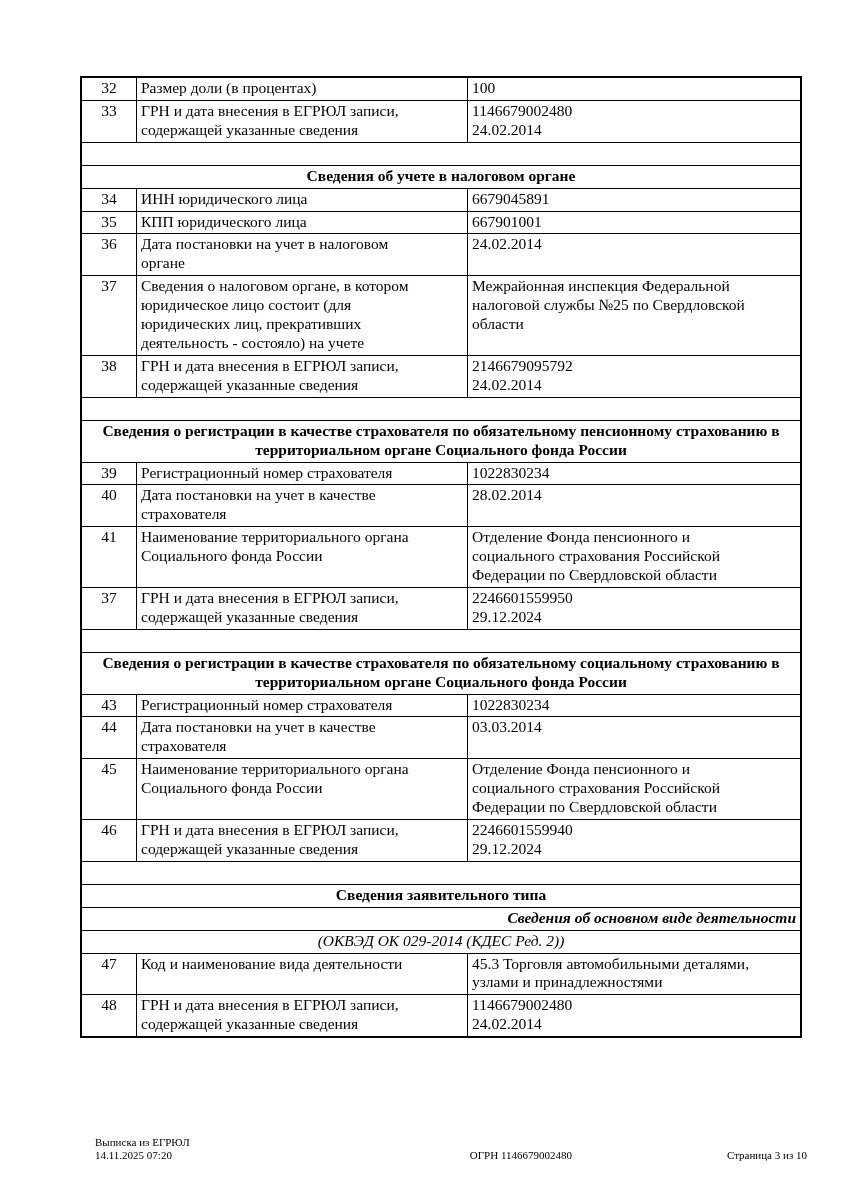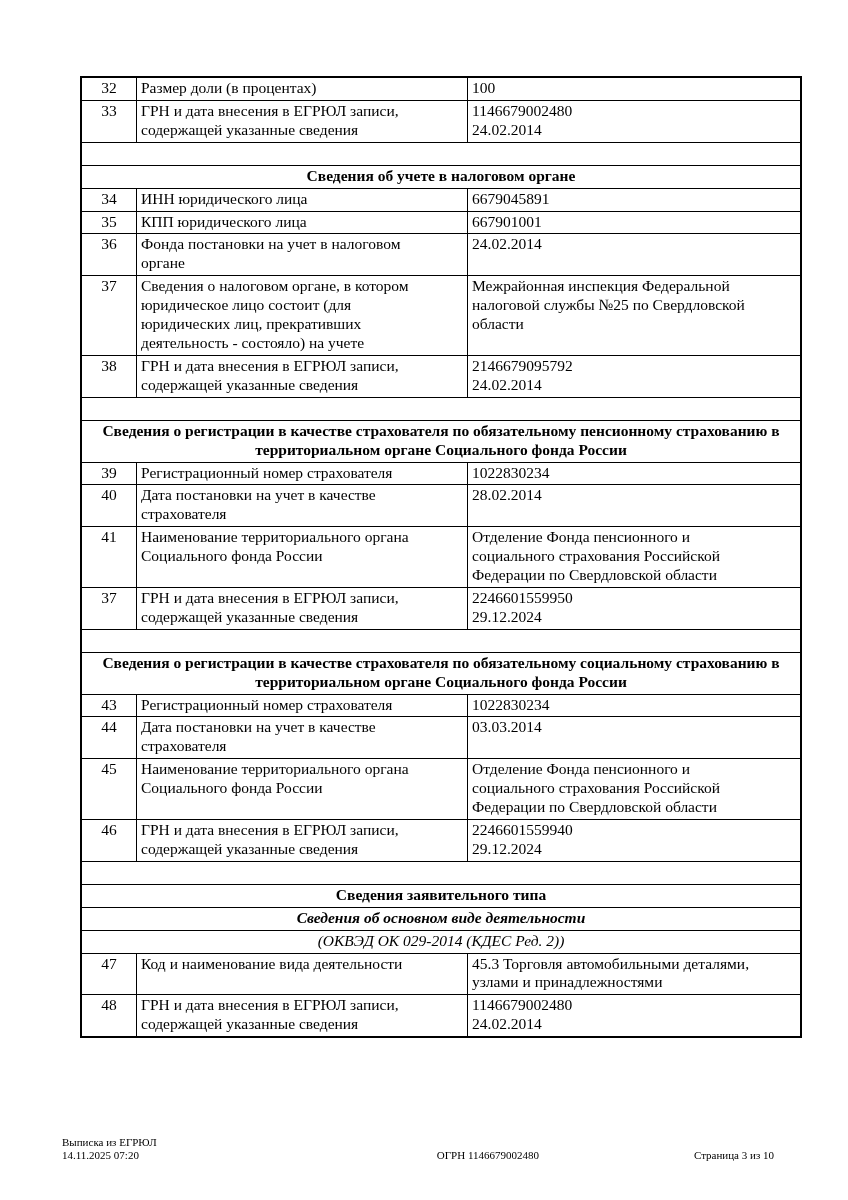--- a/index.html
+++ b/index.html
@@ -35,26 +35,26 @@
   .doc-table { border: 2px solid #000; }
   .c-num   { width: 46px; text-align: center; padding-left: 1px; padding-right: 1px; }
   .c-label { width: 322px; }
   .c-value { width: 324px; }
   .c-section {
     text-align: center;
     font-weight: bold;
     padding: 2px 8px 3px 8px;
     margin-left: 21px;
   }
-  .c-section.bold-italic { font-style: italic; }
+  .c-section.bold-italic { font-style: italic; text-align: right; }
   .c-section.italic { font-weight: normal; font-style: italic; }
   .c-spacer { height: 19px; padding: 0; }
   .footer {
     position: absolute;
-    left: 62px;
+    left: 95px;
     top: 1136px;
     width: 712px;
     display: flex;
     align-items: flex-end;
     font-size: 11px;
     line-height: 1.18;
   }
   .footer .f-left   { width: 33%; text-align: left; }
   .footer .f-center { width: 34%; text-align: right; }
   .footer .f-right  { width: 33%; text-align: right; }
@@ -87,21 +87,21 @@
         <td class="c-label">ИНН юридического лица</td>
         <td class="c-value">6679045891</td>
       </tr>
       <tr>
         <td class="c-num">35</td>
         <td class="c-label">КПП юридического лица</td>
         <td class="c-value">667901001</td>
       </tr>
       <tr>
         <td class="c-num">36</td>
-        <td class="c-label">Фонда постановки на учет в налоговом
+        <td class="c-label">Дата постановки на учет в налоговом
 органе</td>
         <td class="c-value">24.02.2014</td>
       </tr>
       <tr>
         <td class="c-num">37</td>
         <td class="c-label">Сведения о налоговом органе, в котором
 юридическое лицо состоит (для
 юридических лиц, прекративших
 деятельность - состояло) на учете</td>
         <td class="c-value">Межрайонная инспекция Федеральной

